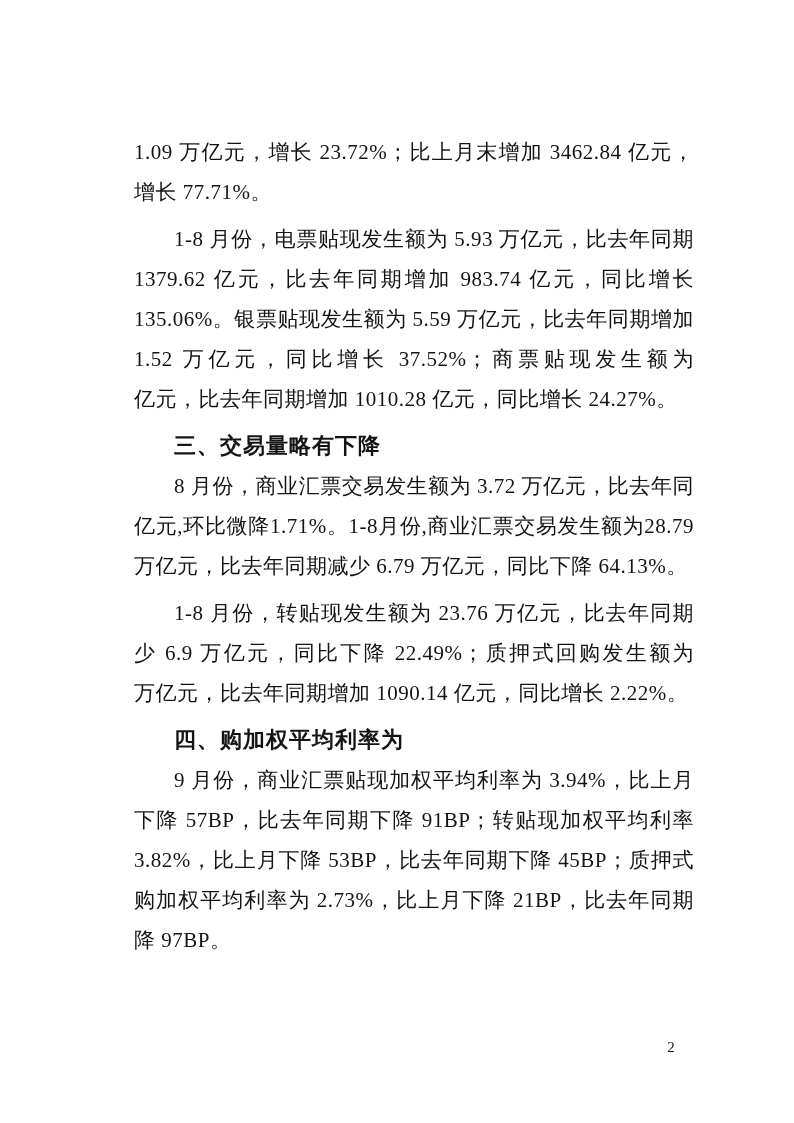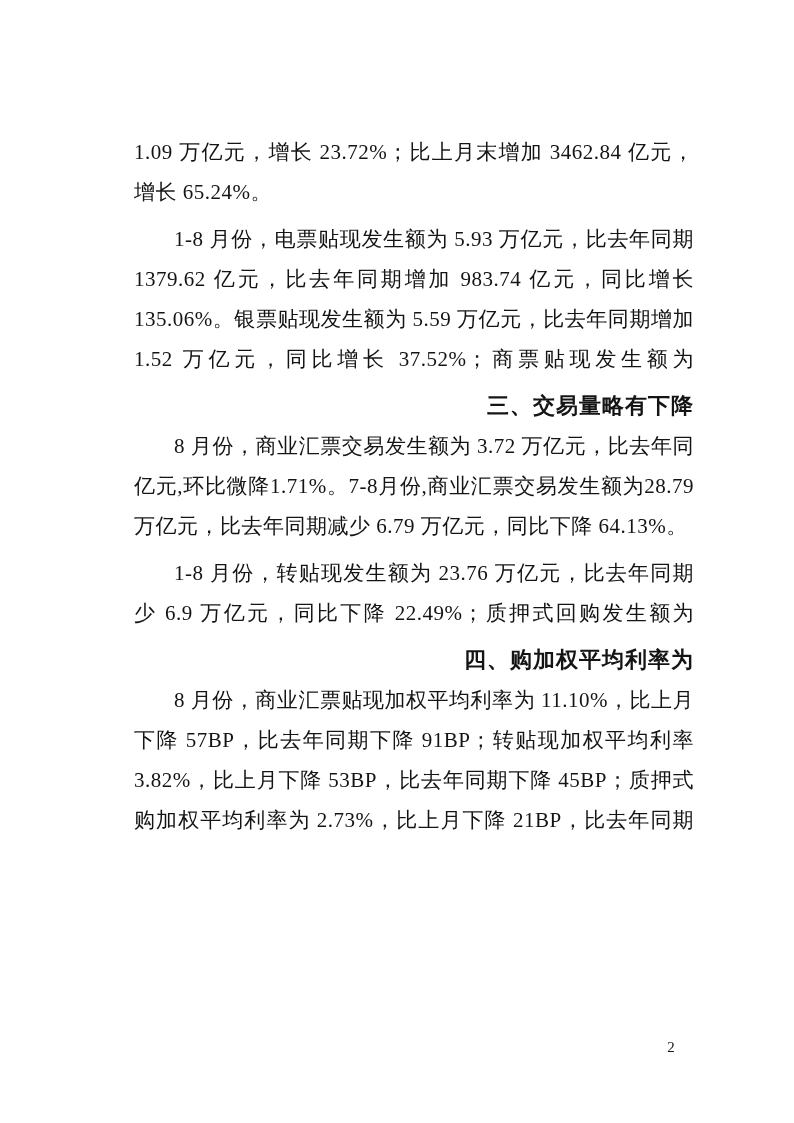--- a/index.html
+++ b/index.html
@@ -35,21 +35,20 @@
     height: 40px;
     line-height: 40px;
     font-size: 21px;
     letter-spacing: 0.5px;
     overflow: hidden;
     white-space: normal;
   }
   .para.heading .line {
     font-size: 22px;
     letter-spacing: 1px;
-    text-align: right;
   }
   .line.fill {
     text-align: justify;
     text-align-last: justify;
   }
   .line.indent {
     padding-left: 40px;
   }
   .page-number {
     position: absolute;
@@ -63,44 +62,47 @@
     font-family: "Liberation Serif", "DejaVu Serif", serif;
   }
 </style>
 </head>
 <body>
 
 <div class="page">
   <div class="content" id="document-body">
       <div class="para">
         <div class="line fill">1.09 万亿元，增长 23.72%；比上月末增加 3462.84 亿元，</div>
-        <div class="line">增长 65.24%。</div>
+        <div class="line">增长 77.71%。</div>
       </div>
       <div class="para">
         <div class="line fill indent">1-8 月份，电票贴现发生额为 5.93 万亿元，比去年同期</div>
         <div class="line fill">1379.62 亿元，比去年同期增加 983.74 亿元，同比增长</div>
         <div class="line fill">135.06%。银票贴现发生额为 5.59 万亿元，比去年同期增加</div>
         <div class="line fill">1.52 万亿元，同比增长 37.52%；商票贴现发生额为 5173.78</div>
+        <div class="line">亿元，比去年同期增加 1010.28 亿元，同比增长 24.27%。</div>
       </div>
       <div class="para heading">
         <div class="line indent">三、交易量略有下降</div>
       </div>
       <div class="para">
         <div class="line fill indent">8 月份，商业汇票交易发生额为 3.72 万亿元，比去年同期</div>
-        <div class="line fill">亿元,环比微降1.71%。7-8月份,商业汇票交易发生额为28.79</div>
+        <div class="line fill">亿元,环比微降1.71%。1-8月份,商业汇票交易发生额为28.79</div>
         <div class="line">万亿元，比去年同期减少 6.79 万亿元，同比下降 64.13%。</div>
       </div>
       <div class="para">
         <div class="line fill indent">1-8 月份，转贴现发生额为 23.76 万亿元，比去年同期减</div>
         <div class="line fill">少 6.9 万亿元，同比下降 22.49%；质押式回购发生额为 5.02</div>
+        <div class="line">万亿元，比去年同期增加 1090.14 亿元，同比增长 2.22%。</div>
       </div>
       <div class="para heading">
         <div class="line indent">四、购加权平均利率为</div>
       </div>
       <div class="para">
-        <div class="line fill indent">8 月份，商业汇票贴现加权平均利率为 11.10%，比上月</div>
+        <div class="line fill indent">9 月份，商业汇票贴现加权平均利率为 3.94%，比上月</div>
         <div class="line fill">下降 57BP，比去年同期下降 91BP；转贴现加权平均利率为</div>
         <div class="line fill">3.82%，比上月下降 53BP，比去年同期下降 45BP；质押式回</div>
         <div class="line fill">购加权平均利率为 2.73%，比上月下降 21BP，比去年同期下</div>
+        <div class="line">降 97BP。</div>
       </div>
     </div>
   <div class="page-number">2</div>
 </div>
 
 </body></html>

